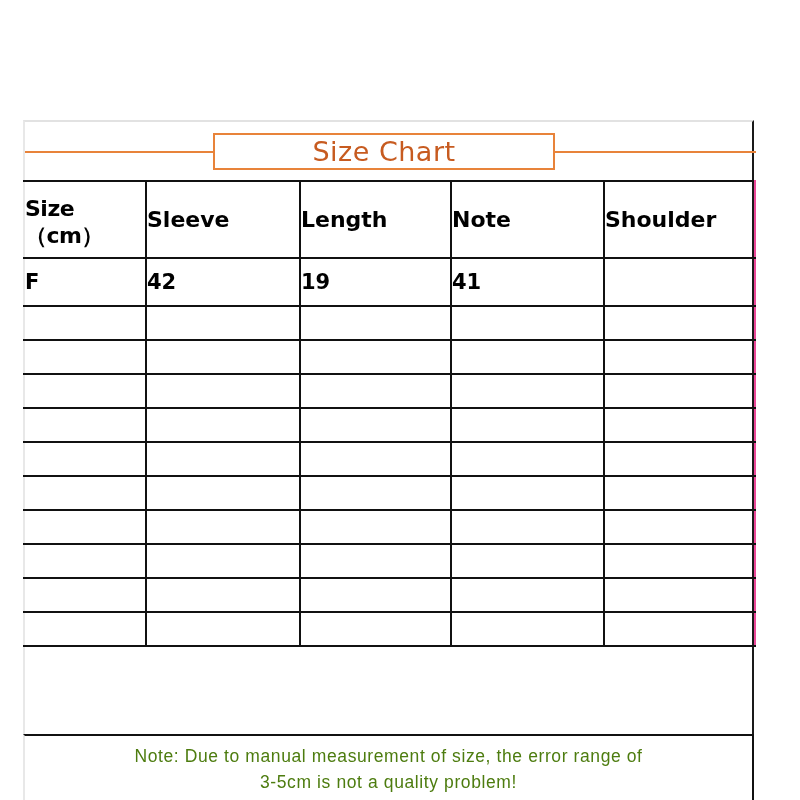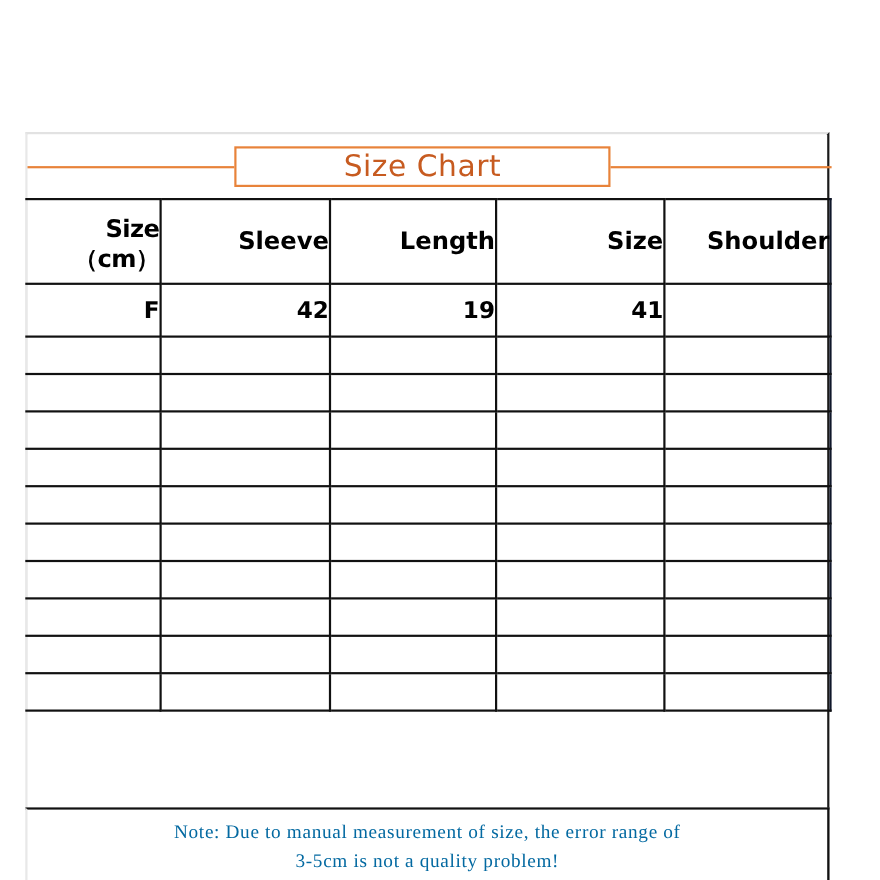--- a/index.html
+++ b/index.html
@@ -81,29 +81,29 @@
   #size-table col.c-sleeve   { width: 151px; }
   #size-table col.c-bust     { width: 153px; }
   #size-table col.c-shoulder { width: 151px; }
 
   #size-table td {
     border-top: 2px solid #111111;
     border-bottom: 2px solid #111111;
     border-left: 2px solid #111111;
     border-right: 2px solid #111111;
     padding: 0;
-    text-align: right;
+    text-align: left;
     vertical-align: middle;
   }
   
   #size-table tr > td:first-child {
     border-left: 2px solid #e8e8e8;
   }
   #size-table tr > td:last-child {
-    border-right: 2px solid #0f172a;
+    border-right: 2px solid #ec4899;
   }
 
   tr.header-row td {
     height: 68px;
     font-size: 22px;
     font-weight: bold;
     color: #000000;
     font-family: "DejaVu Sans", sans-serif;
   }
   td.head-size {
@@ -137,24 +137,24 @@
     border-right: 2px solid #111111;
     border-bottom: 2px solid #111111;
     box-sizing: border-box;
     background: #ffffff;
     display: flex;
     align-items: center;
     justify-content: center;
     padding: 0 14px;
   }
   #note-text {
-    font-family: Liberation Serif, serif;
+    font-family: Liberation Sans, sans-serif;
     font-size: 17.5px;
     line-height: 1.5;
-    color: #0369a1;
+    color: #4d7c0f;
     text-align: center;
     letter-spacing: 0.6px;
     white-space: pre-line;
   }
 </style>
 </head>
 <body>
 
 <div id="card">
 
@@ -171,21 +171,21 @@
       <col class="c-length">
       <col class="c-sleeve">
       <col class="c-bust">
       <col class="c-shoulder">
     </colgroup>
     <tbody>
       <tr class="header-row">
         <td class="head-size">Size（cm）</td>
         <td>Sleeve</td>
         <td>Length</td>
-        <td>Size</td>
+        <td>Note</td>
         <td>Shoulder</td>
       </tr>
 
       <tr class="data-row">
         <td>F</td>
         <td>42</td>
         <td>19</td>
         <td>41</td>
         <td></td>
       </tr>

